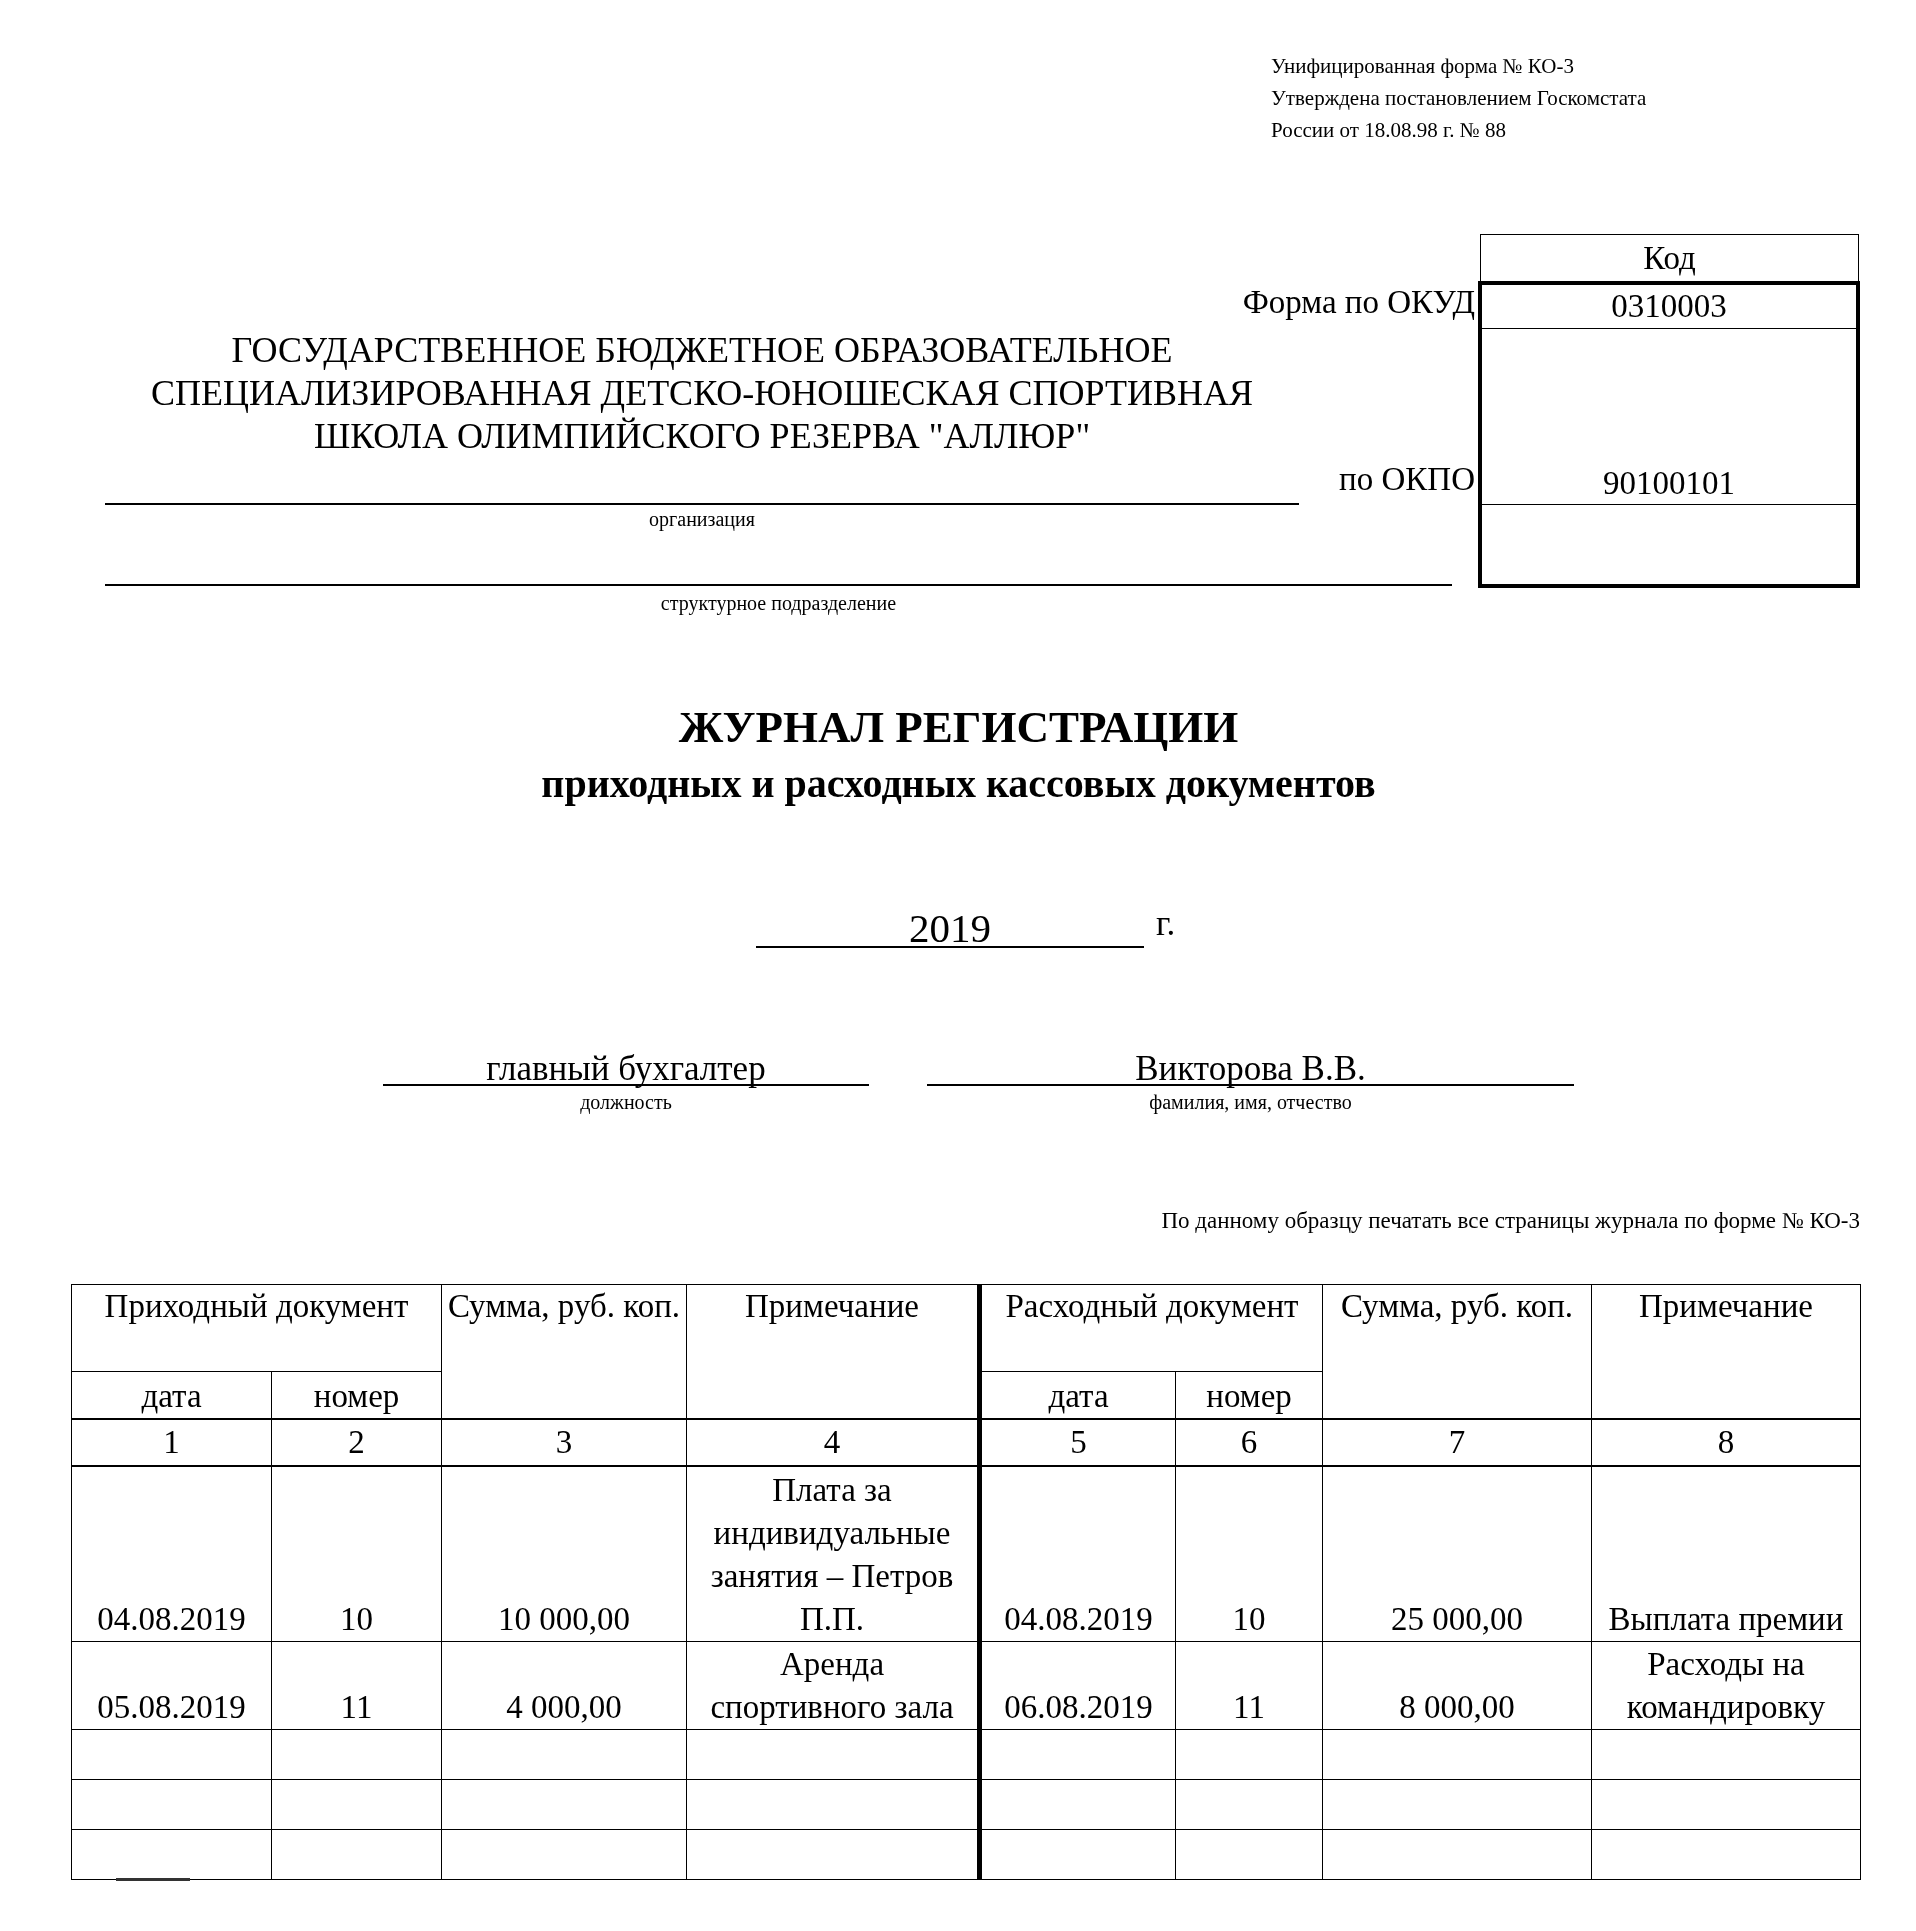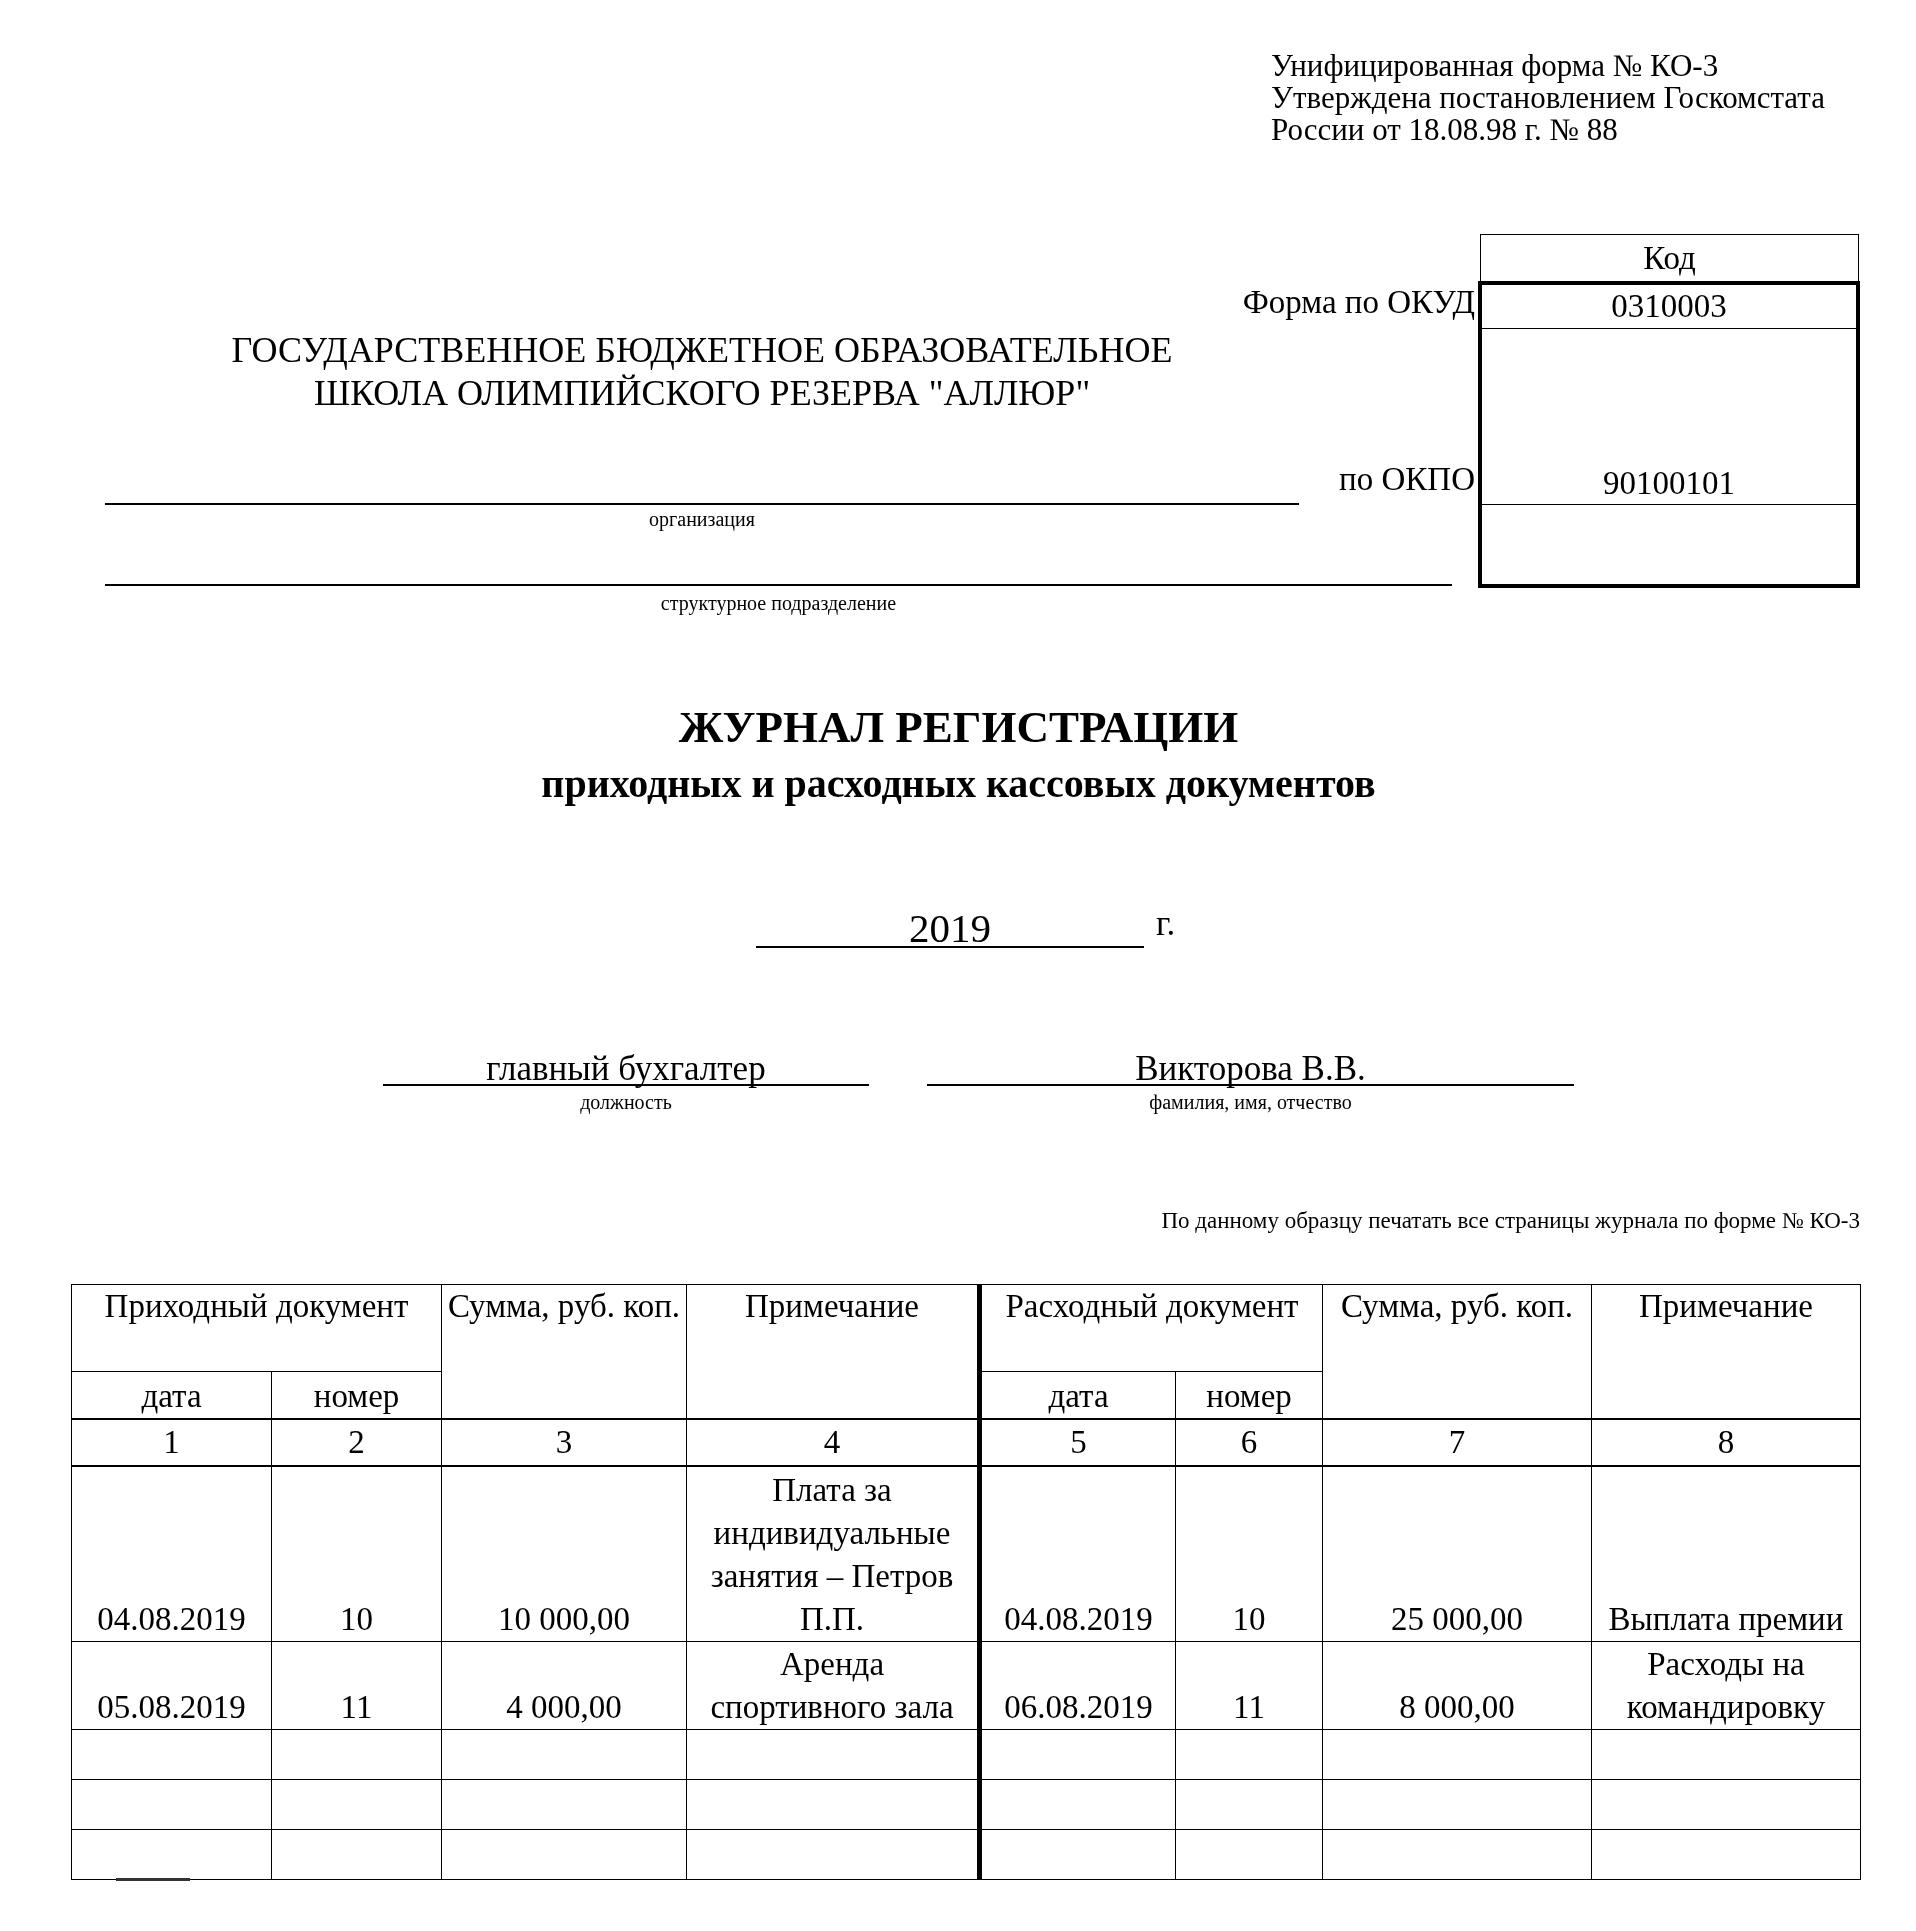--- a/index.html
+++ b/index.html
@@ -1,19 +1,19 @@
 <!DOCTYPE html>
 <html style="font-size:13.2px"><head>
 <meta charset="utf-8">
 <style>
   html, body { margin: 0; padding: 0; background: #ffffff; }
   body { width: 1917px; height: 1932px; position: relative; overflow: hidden;
          font-family: "Liberation Serif", "DejaVu Serif", serif; color: #000; }
   .abs { position: absolute; }
-  .approval { left: 1271px; top: 50px; font-size: 31px; line-height: 32px; }
+  .approval { left: 1271px; top: 50px; font-size: 21px; line-height: 32px; }
   .approval div { white-space: nowrap; }
 
   
   .code-head { left: 1480px; top: 234px; width: 379px; height: 47px; border: 1.7px solid #000; border-bottom: none;
                box-sizing: border-box; text-align: center; font-size: 33px; line-height: 47px; }
   .code-box { left: 1478px; top: 281px; width: 382px; height: 307px; border: 4.1px solid #000; box-sizing: border-box; }
   .code-cell { position: absolute; left: 0; width: 100%; text-align: center; font-size: 33px; }
   .code-div { position: absolute; left: 0; width: 100%; height: 0; border-top: 1.7px solid #000; }
 
   .lbl-right { font-size: 33px; white-space: nowrap; text-align: right; }
@@ -58,20 +58,21 @@
   <div class="code-div" style="top:43px;"></div>
   <div class="code-cell" style="top:177px;height:43px;line-height:43px;">90100101</div>
   <div class="code-div" style="top:219px;"></div>
   <div class="code-cell" style="top:221px;height:78px;line-height:78px;"></div>
 </div>
 <div class="abs lbl-right" style="right:442px; top:284px;">Форма по ОКУД</div>
 <div class="abs lbl-right" style="right:442px; top:461px;">по ОКПО</div>
 
 <div class="abs org">
   <div>ГОСУДАРСТВЕННОЕ БЮДЖЕТНОЕ ОБРАЗОВАТЕЛЬНОЕ</div>
+  <div>СПЕЦИАЛИЗИРОВАННАЯ ДЕТСКО-ЮНОШЕСКАЯ СПОРТИВНАЯ</div>
   <div>ШКОЛА ОЛИМПИЙСКОГО РЕЗЕРВА "АЛЛЮР"</div>
 </div>
 <div class="abs hline" style="left:105px; width:1194px; top:503px;"></div>
 <div class="abs caption" style="left:105px; width:1194px; top:508px;">организация</div>
 
 <div class="abs" style="left:105px; width:1347px; top:546px; height:38px; font-size:33px; text-align:center;"></div>
 <div class="abs hline" style="left:105px; width:1347px; top:584px;"></div>
 <div class="abs caption" style="left:105px; width:1347px; top:592px;">структурное подразделение</div>
 
 <div class="abs title t1">ЖУРНАЛ РЕГИСТРАЦИИ</div>

